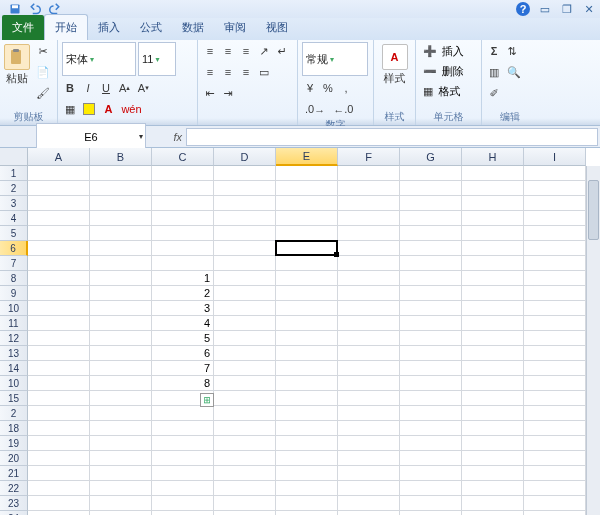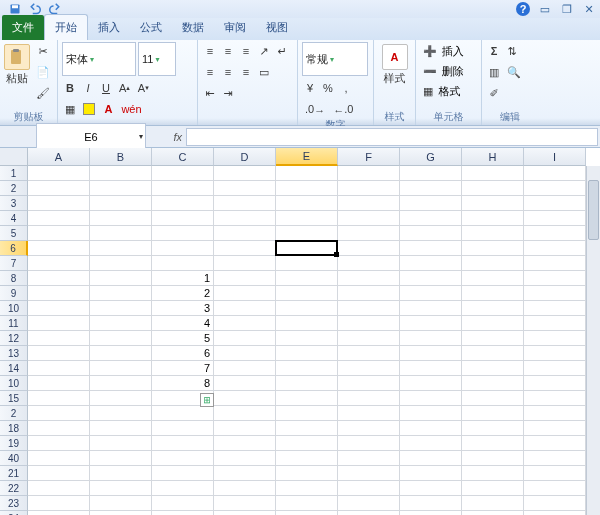--- a/index.html
+++ b/index.html
@@ -266,21 +266,21 @@
       <div class="rh">10</div>
       <div class="rh">11</div>
       <div class="rh">12</div>
       <div class="rh">13</div>
       <div class="rh">14</div>
       <div class="rh">10</div>
       <div class="rh">15</div>
       <div class="rh">2</div>
       <div class="rh">18</div>
       <div class="rh">19</div>
-      <div class="rh">40</div>
+      <div class="rh">20</div>
       <div class="rh">21</div>
       <div class="rh">22</div>
       <div class="rh">23</div>
       <div class="rh">24</div>
     </div>
   <div class="cells" id="cells">
       <div class="crow">
         <div class="cell"></div>
         <div class="cell"></div>
         <div class="cell"></div>

